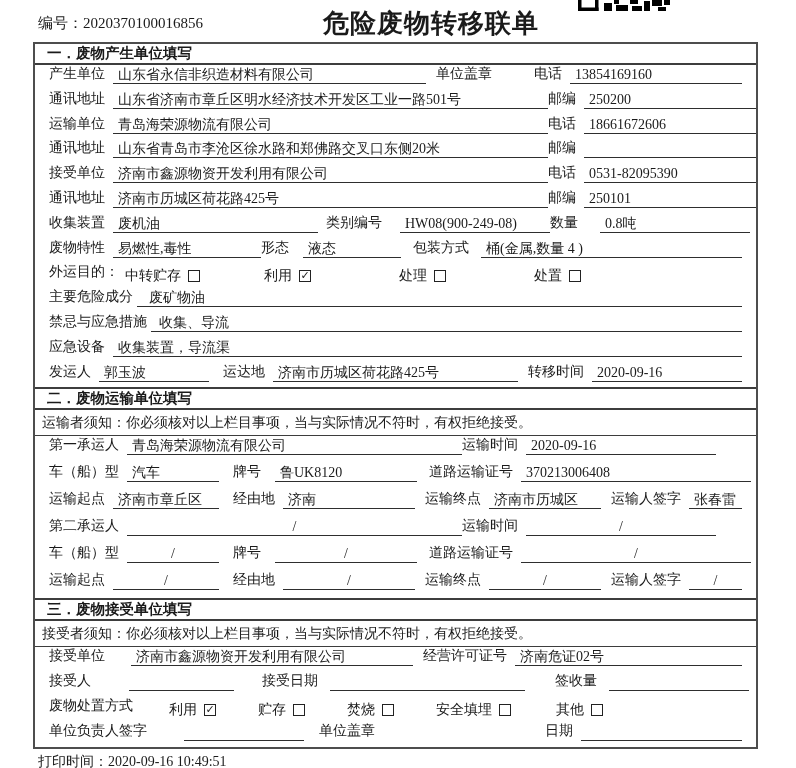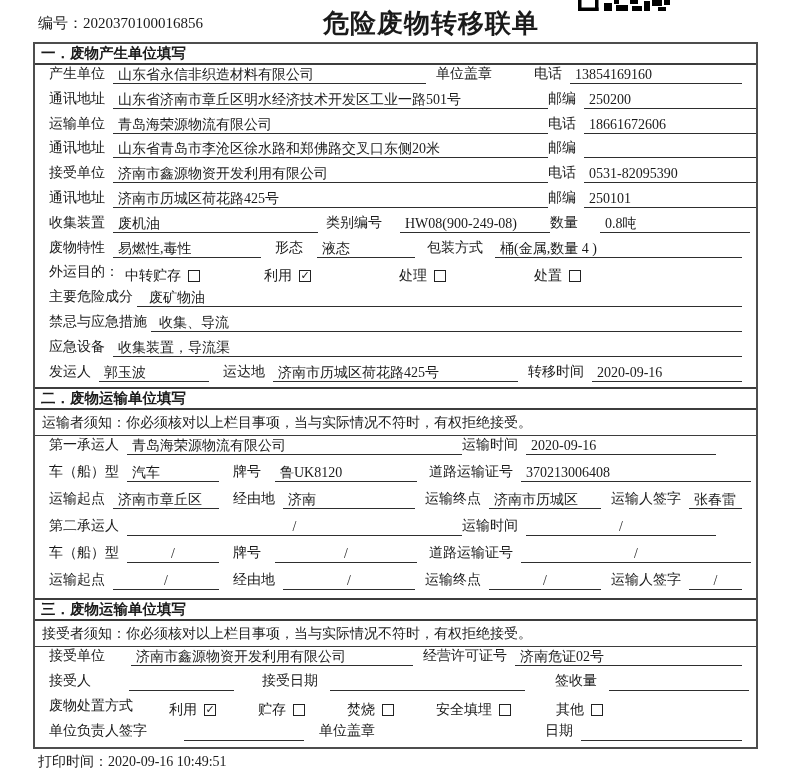--- a/index.html
+++ b/index.html
@@ -18,21 +18,21 @@
   .doc-title {
     position: absolute; left: 66px; right: 0; top: 6px;
     text-align: center; font-size: 26px; font-weight: 700; letter-spacing: 1px;
   }
   .qr { position: absolute; left: 578px; top: 0; width: 92px; height: 11px; }
 
   .box { margin-left: 33px; width: 725px; border: 2px solid #4d4d4d; background: #fff; }
 
   .sec-head {
     display: flex; align-items: center;
-    height: 21px; padding: 0 6px;
+    height: 21px; padding: 0 12px;
     font-weight: 700; font-size: 14.5px;
     border-bottom: 2px solid #3d3d3d;
   }
   .sec-head.mid { border-top: 2px solid #3d3d3d; height: 23px; }
 
   .notice { display: flex; align-items: center; height: 26px; padding: 0 7px; border-bottom: 1px solid #3d3d3d; white-space: nowrap; }
 
   .row { display: flex; padding: 0 14px; white-space: nowrap; }
   .s1 .row { height: 24.8px; }
   .s2 .row { height: 27px; }
@@ -139,21 +139,21 @@
         <span class="val" style="width:205px;margin-left:6px">废机油</span>
         <span class="lbl" style="margin-left:8px">类别编号</span>
         <span class="val" style="width:150px;margin-left:18px">HW08(900-249-08)</span>
         <span class="lbl push">数量</span>
         <span class="val" style="width:150px;margin-left:22px">0.8吨</span>
       </div>
 
       <div class="row">
         <span class="lbl" style="width:58px">废物特性</span>
         <span class="val" style="width:148px;margin-left:6px">易燃性,毒性</span>
-        <span class="lbl" style="margin-left:14px">形态</span>
+        <span class="lbl" style="">形态</span>
         <span class="val" style="width:98px;margin-left:14px">液态</span>
         <span class="lbl" style="margin-left:12px">包装方式</span>
         <span class="val fill" style="margin-left:12px">桶(金属,数量 4 )</span>
       </div>
 
       <div class="row">
         <span class="lbl">外运目的：</span>
         <span class="opt" style="margin-left:6px">
           <span>中转贮存</span>
           <span class="cb"></span>
@@ -250,21 +250,21 @@
         <span class="val ctr" style="width:106px;margin-left:6px">/</span>
         <span class="lbl" style="margin-left:14px">经由地</span>
         <span class="val ctr" style="width:132px;margin-left:8px">/</span>
         <span class="lbl" style="margin-left:10px">运输终点</span>
         <span class="val ctr" style="width:112px;margin-left:8px">/</span>
         <span class="lbl" style="margin-left:10px">运输人签字</span>
         <span class="val ctr fill" style="margin-left:8px">/</span>
       </div>
     </div>
 
-    <div class="sec-head mid">三．废物运输单位填写</div>
+    <div class="sec-head mid">三．废物接受单位填写</div>
     <div class="s3">
 
       <div class="notice">接受者须知：你必须核对以上栏目事项，当与实际情况不符时，有权拒绝接受。</div>
 
       <div class="row">
         <span class="lbl" style="width:58px">接受单位</span>
         <span class="val" style="width:282px;margin-left:24px">济南市鑫源物资开发利用有限公司</span>
         <span class="lbl" style="margin-left:10px">经营许可证号</span>
         <span class="val fill" style="margin-left:8px">济南危证02号</span>
       </div>

